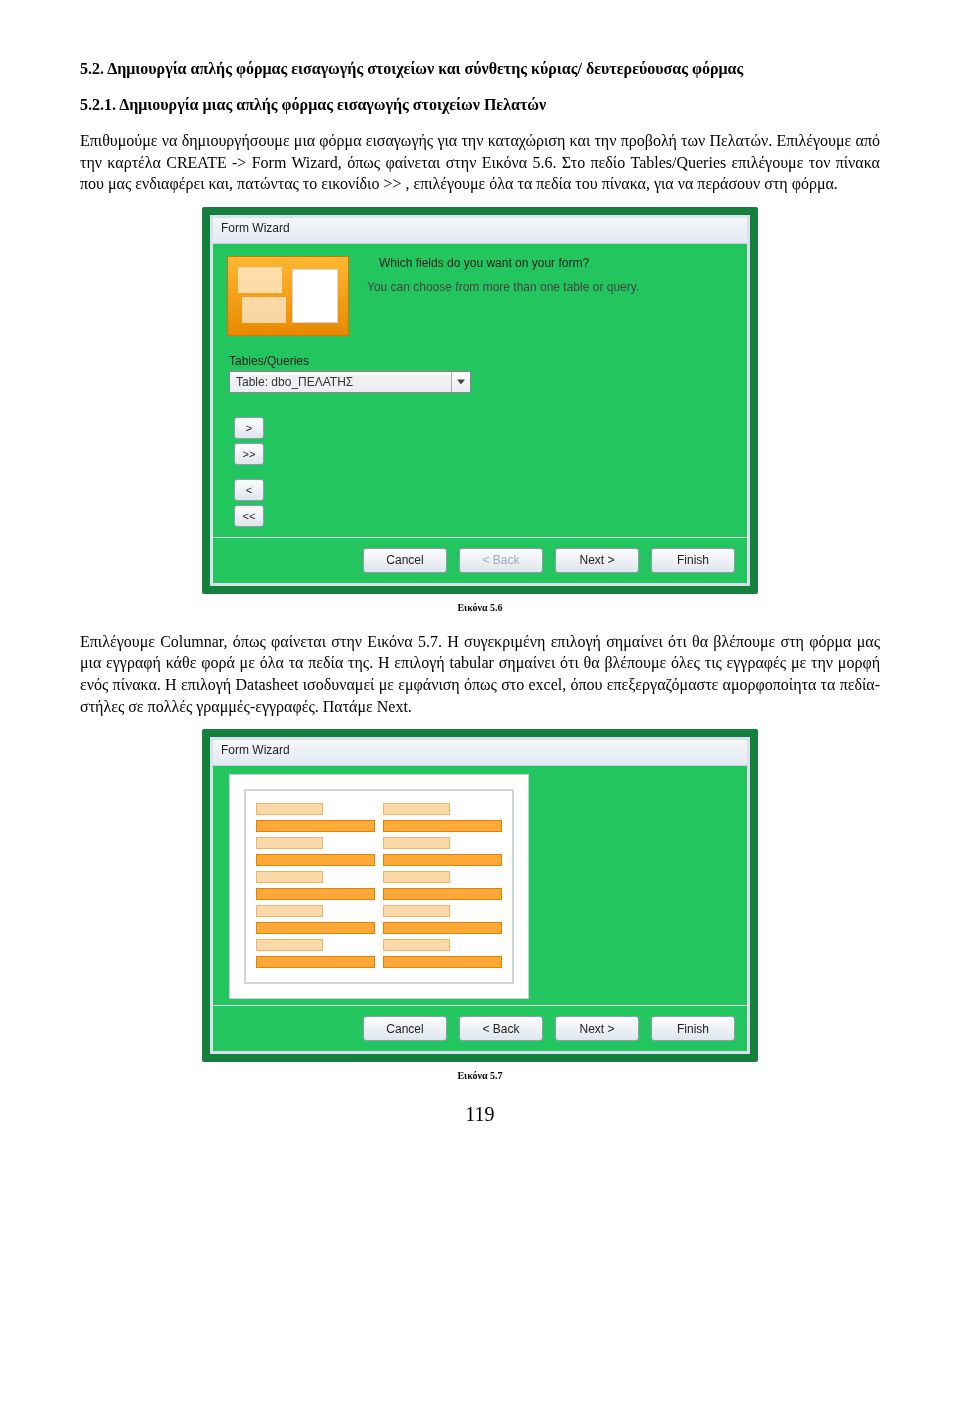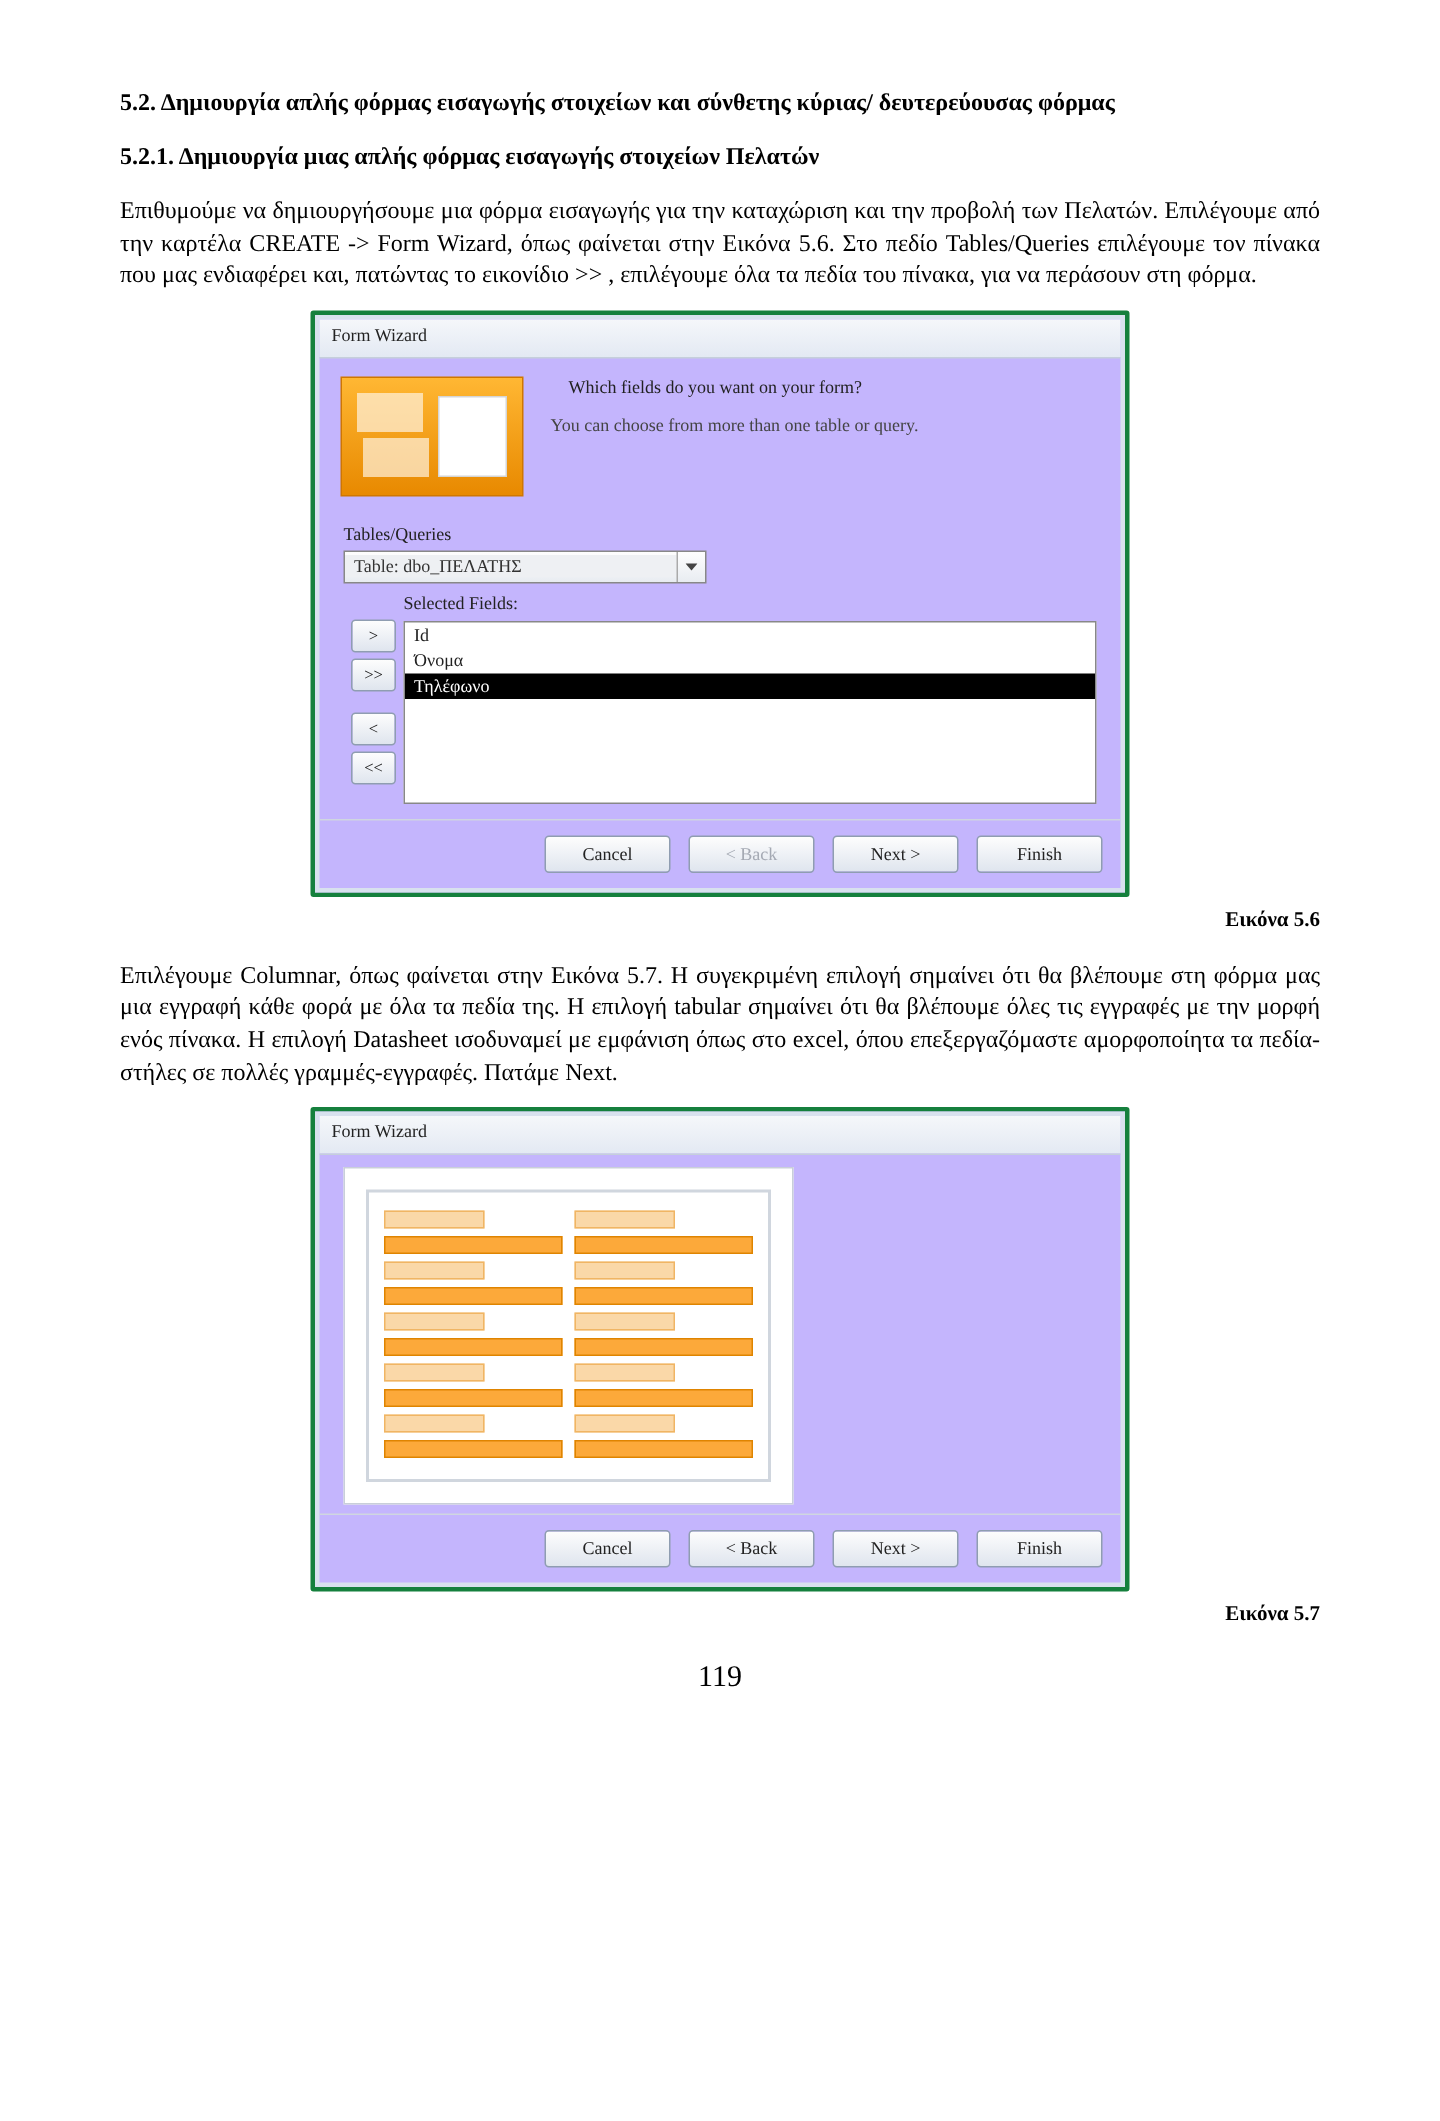--- a/index.html
+++ b/index.html
@@ -20,43 +20,43 @@
     .sub-heading {
       margin-top: 18px;
       margin-bottom: 12px;
     }
     .para {
       text-align: justify;
       margin-bottom: 10px;
       line-height: 1.35;
     }
     .caption {
-      text-align: right;
+      text-align: center;
       font-weight: bold;
-      font-size: 14px;
+      font-size: 10px;
       margin: 8px 0 18px;
     }
     .page-num {
       text-align: center;
       font-size: 20px;
       margin-top: 22px;
     }
     .dialog-wrap {
       display: flex;
       justify-content: center;
       margin: 12px 0 6px;
     }
 
     
     .dialog {
       width: 540px;
-      border: 3px solid #15803d;
+      border: 8px solid #15803d;
       border-radius: 2px;
-      background: #c4b5fd;
-      font-family: Liberation Serif, serif;
+      background: #22c55e;
+      font-family: Liberation Sans, sans-serif;
       font-size: 12px;
       color: #222;
     }
     .dialog-inner {
       border: 3px solid #d8e1ee;
     }
     .title-bar {
       height: 22px;
       background: linear-gradient(#f5f7fa, #e3e9f3);
       border-bottom: 1px solid #c5cfdb;
@@ -251,28 +251,20 @@
           </div>
         </div>
 
         <div class="cols">
           <div class="btncol">
             <div class="mini-btn">&gt;</div>
             <div class="mini-btn">&gt;&gt;</div>
             <div class="mini-btn spaced">&lt;</div>
             <div class="mini-btn">&lt;&lt;</div>
           </div>
-          <div class="col">
-            <div class="col-label">Selected Fields:</div>
-            <div class="listbox">
-              <div class="row">Id</div>
-              <div class="row">Όνομα</div>
-              <div class="row selected">Τηλέφωνο</div>
-            </div>
-          </div>
         </div>
       </div>
 
       <div class="button-row">
         <div class="dlg-btn">Cancel</div>
         <div class="dlg-btn disabled underline-first">&lt; Back</div>
         <div class="dlg-btn underline-first">Next &gt;</div>
         <div class="dlg-btn underline-first">Finish</div>
       </div>
     </div>

